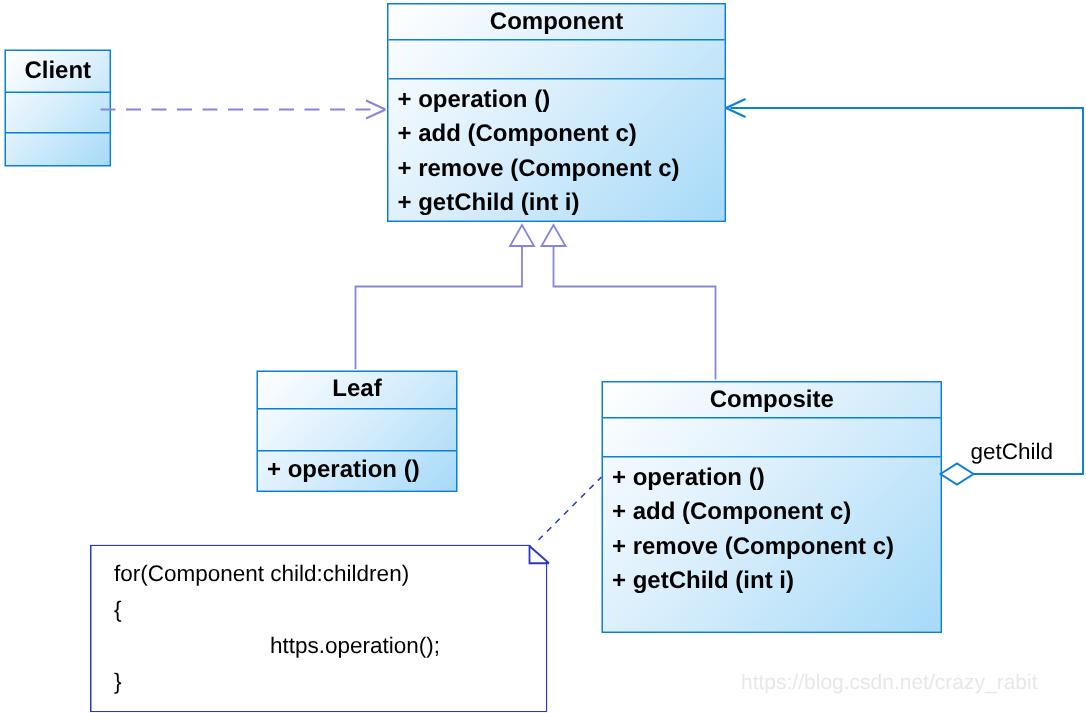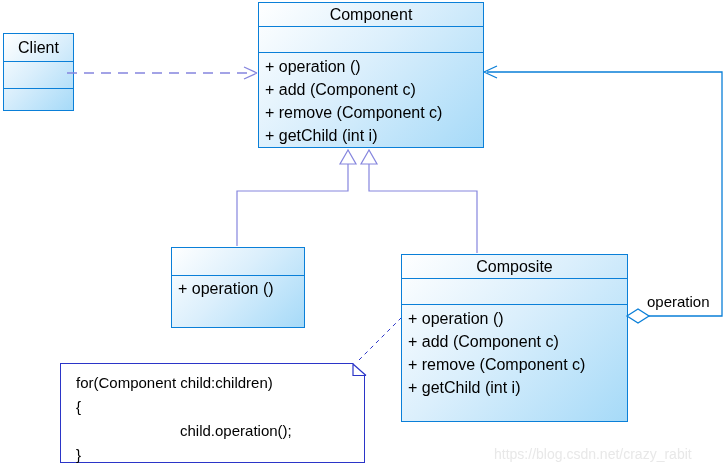--- a/index.html
+++ b/index.html
@@ -9,20 +9,21 @@
     font-family:"Liberation Sans", sans-serif;
     color:#000000;
   }
   
   .uml-class {
     position:absolute;
     border:1px solid #0a7fd8;
     background:linear-gradient(135deg,#ffffff 0%,#dbeffc 45%,#a6daf8 100%);
     box-sizing:border-box;
     font-size:16px;
+    font-weight:bold;
   }
   .uml-class .c-title {
     text-align:center;
     border-bottom:1px solid #0a7fd8;
     overflow:hidden; white-space:nowrap;
   }
   .uml-class .c-attrs { border-bottom:1px solid #0a7fd8; }
   .uml-class .m-row { padding-left:6px; white-space:nowrap; overflow:hidden; }
 
   
@@ -45,21 +46,21 @@
 
   
   .composite { left:401px; top:254px; width:227px; height:168px; }
   .composite .c-title { height:23px; line-height:23px; }
   .composite .c-attrs { height:25px; }
   .composite .c-methods { padding-top:2px; }
   .composite .m-row { height:23px; line-height:23px; }
 
   
   .note {
-    position:absolute; left:60px; top:363px; width:305px; height:100px;
+    position:absolute; left:60px; top:363px; width:305px; height:112px;
     border:1px solid #2b35c8; background:#ffffff; box-sizing:border-box;
     clip-path:polygon(0 0, calc(100% - 12px) 0, 100% 12px, 100% 100%, 0 100%);
     font-size:15px; padding:7px 0 0 15px;
   }
   .note .note-line { line-height:24px; white-space:pre; }
   .note .note-line-3 { padding-left:104px; }
 
   
   .children-label {
     position:absolute; left:647px; top:293px;
@@ -92,45 +93,46 @@
     <div class="c-attrs"></div>
     <div class="c-methods">
       <div class="m-row">+ operation ()</div>
       <div class="m-row">+ add (Component c)</div>
       <div class="m-row">+ remove (Component c)</div>
       <div class="m-row">+ getChild (int i)</div>
     </div>
   </div>
 
   <div class="uml-class leaf">
+    <div class="c-title">Leaf</div>
     <div class="c-attrs"></div>
     <div class="c-methods">
       <div class="m-row">+ operation ()</div>
     </div>
   </div>
 
   <div class="uml-class composite">
     <div class="c-title">Composite</div>
     <div class="c-attrs"></div>
     <div class="c-methods">
       <div class="m-row">+ operation ()</div>
       <div class="m-row">+ add (Component c)</div>
       <div class="m-row">+ remove (Component c)</div>
       <div class="m-row">+ getChild (int i)</div>
     </div>
   </div>
 
   <div class="note">
     <div class="note-line note-line-1">for(Component child:children)</div>
     <div class="note-line note-line-2">{</div>
-    <div class="note-line note-line-3">child.operation();</div>
+    <div class="note-line note-line-3">https.operation();</div>
     <div class="note-line note-line-4">}</div>
   </div>
 
-  <div class="children-label">operation</div>
+  <div class="children-label">getChild</div>
 
   <div class="watermark">https://blog.csdn.net/crazy_rabit</div>
 
   <svg class="overlay" viewBox="0 0 724 475">
 
     <path d="M67,73 H247" stroke="#8585de" stroke-width="1.3" fill="none" stroke-dasharray="10 7"></path>
     <path d="M257,73 L244,67 M257,73 L244,79" stroke="#8585de" stroke-width="1.3" fill="none"></path>
 
     <polygon points="348,150 340,164 356,164" fill="#ffffff" stroke="#8585de" stroke-width="1.2"></polygon>
     <path d="M348,164 V191 H237 V246" stroke="#8585de" stroke-width="1.2" fill="none"></path>

